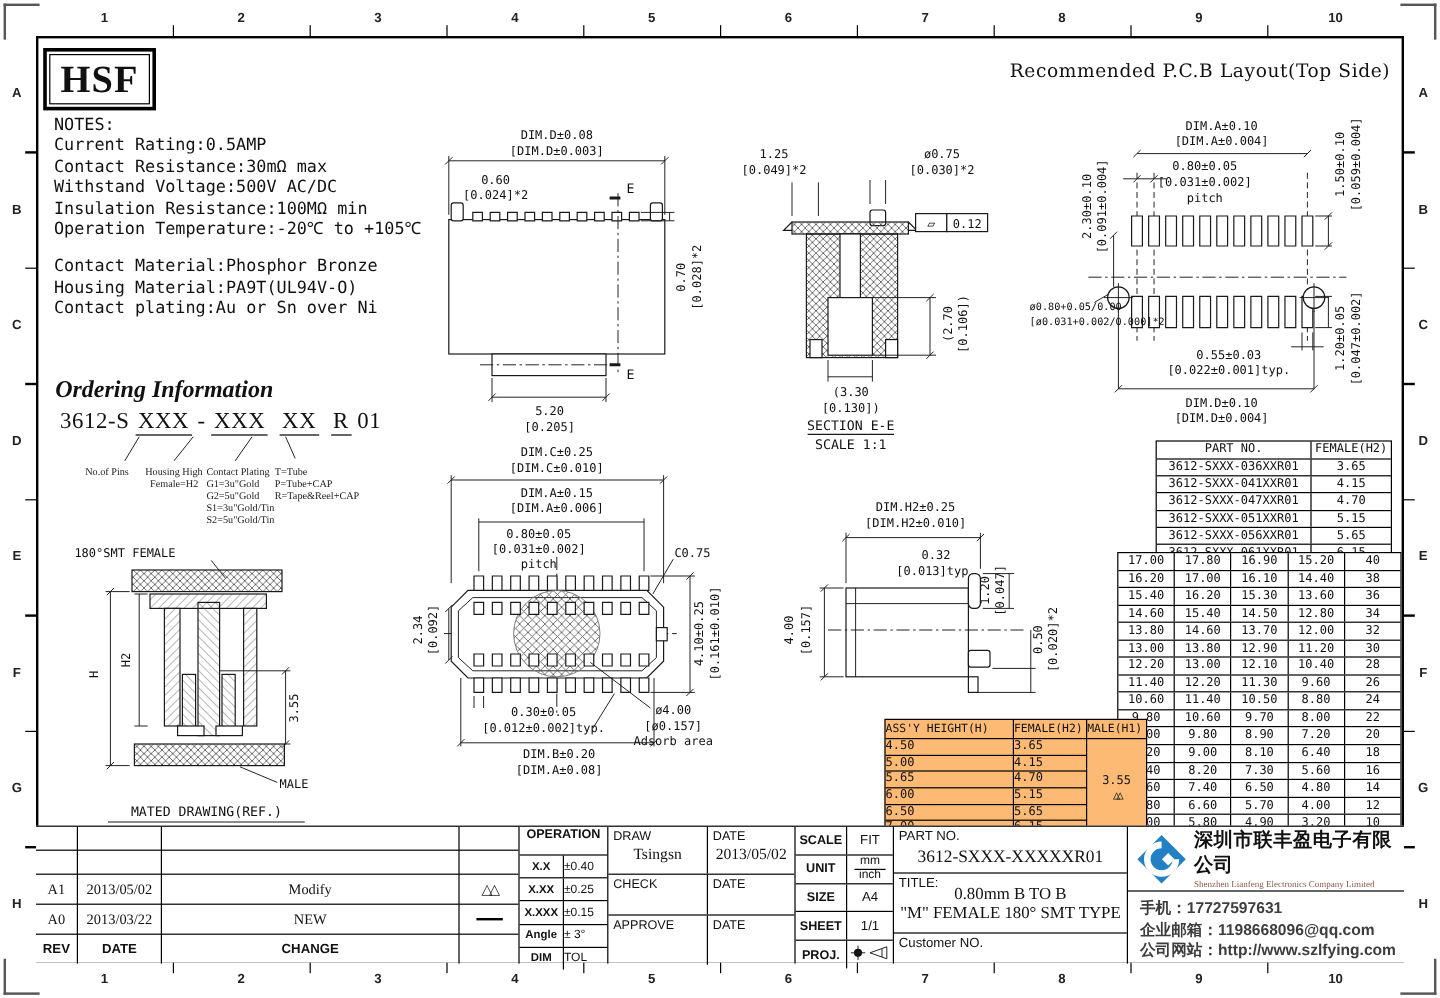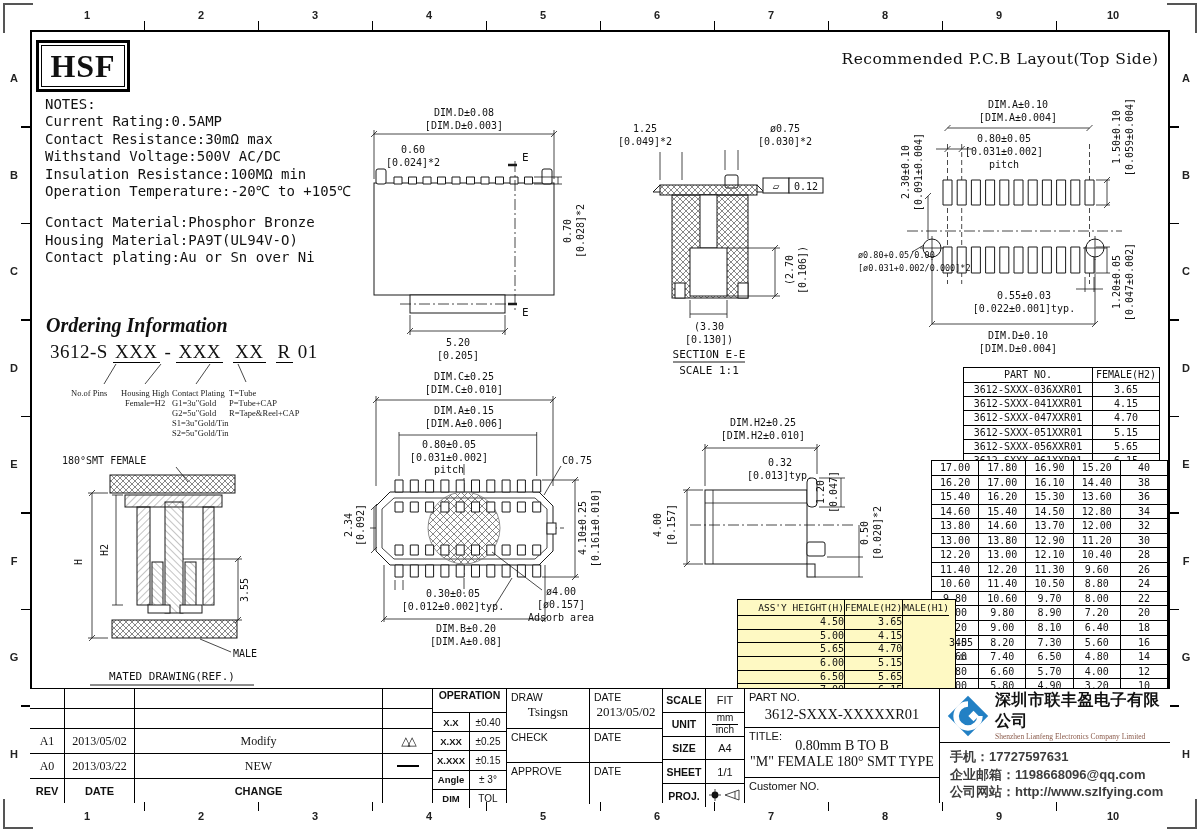--- a/index.html
+++ b/index.html
@@ -58,51 +58,51 @@
   .ptable .row:last-child{border-bottom:none}
   .ptable .row span:first-child{width:128px;border-right:1px solid #000}
   .ptable .row span:last-child{flex:1}
   .dtable{left:931px;top:460px;width:237px;border:1.5px solid #000;box-sizing:border-box;
           font-size:10px;text-align:center;background:#fff}
   .dtable .row{display:flex;height:13.55px;line-height:13.4px;border-bottom:1px solid #000}
   .dtable .row span{flex:1;border-right:1px solid #000}
   .dtable .row span:last-child{border-right:none}
   .dtable .dhead{border-bottom:none;font-size:9.5px}
   .atable{left:737px;top:599px;width:219px;border:1.5px solid #000;box-sizing:border-box;
-          display:flex;font-size:10px;text-align:right;background:#fef9c3}
+          display:flex;font-size:10px;text-align:left;background:#fdba74}
   .atable .acol-l{width:167px;border-right:1px solid #000}
   .atable .ahead{display:flex;height:15px;line-height:15px;border-bottom:1px solid #000;font-size:9.5px}
   .atable .ahead span:first-child{width:106px;border-right:1px solid #000}
   .atable .ahead span:last-child{flex:1}
   .atable .arow{display:flex;height:12.7px;line-height:12.5px;border-bottom:1px solid #000}
   .atable .arow:last-child{border-bottom:none}
   .atable .arow span:first-child{width:106px;border-right:1px solid #000}
   .atable .arow span:last-child{flex:1}
-  .atable .acol-r{flex:1;display:flex;flex-direction:row}
+  .atable .acol-r{flex:1;display:flex;flex-direction:column}
   .atable .acol-r .head{height:15px;line-height:15px;border-bottom:1px solid #000;font-size:9.5px}
   .atable .acol-r .merged{flex:1;display:flex;flex-direction:column;align-items:center;justify-content:center;gap:2px}
   .tri{font-size:10px;letter-spacing:-3px;color:#222}
   
   .tblock{left:30px;top:688px;width:1140px;height:114px;border-top:1.5px solid #000;
           box-sizing:border-box;font-family:"Liberation Sans",sans-serif;background:#fff}
   .tb{position:absolute;top:0;height:114px;box-sizing:border-box;border-right:1.5px solid #000}
   .rev{left:0;width:403px;display:grid;grid-template-columns:35px 70px 248px 1fr;
        grid-template-rows:20px 20px 25px 25px 24px}
   .rev div{border-right:1px solid #000;border-bottom:1px solid #000;display:flex;
            align-items:center;justify-content:center;font:12px "Liberation Serif",serif}
   .rev div:nth-child(4n){border-right:none}
   .rev div.hdr{font:bold 11px "Liberation Sans",sans-serif}
   .rev .lastrow{border-bottom:none}
   .dashline{display:inline-block;width:22px;height:1.5px;background:#000}
   .oper{left:403px;width:74px}
   .oper .ohead{height:23px;line-height:23px;text-align:center;font:bold 10.5px "Liberation Sans",sans-serif;border-bottom:1px solid #000}
   .oper .orow{display:flex;height:18.2px;border-bottom:1px solid #000;align-items:center}
   .oper .orow:last-child{border-bottom:none}
   .oper .orow b{width:36px;border-right:1px solid #000;height:100%;display:flex;align-items:center;justify-content:center;font:bold 9.5px "Liberation Sans",sans-serif}
-  .oper .orow i{flex:1;text-align:center;font:10px "Liberation Sans",sans-serif;font-style:normal}
+  .oper .orow i{flex:1;font:10px "Liberation Sans",sans-serif;font-style:normal}
   .sign{left:477px;width:156px}
   .srow{display:flex;border-bottom:1px solid #000}
   .srow:last-child{border-bottom:none}
   .scell{position:relative;box-sizing:border-box}
   .scell.l{width:83px;border-right:1px solid #000}
   .scell.r{flex:1}
   .slbl{position:absolute;left:4px;top:2px;font:10.5px "Liberation Sans",sans-serif}
   .sval{position:absolute;left:0;right:0;top:15px;text-align:center;font:13px "Liberation Serif",serif}
   .info{left:633px;width:82px}
   .irow{display:flex;height:22.8px;border-bottom:1px solid #000;align-items:center}

